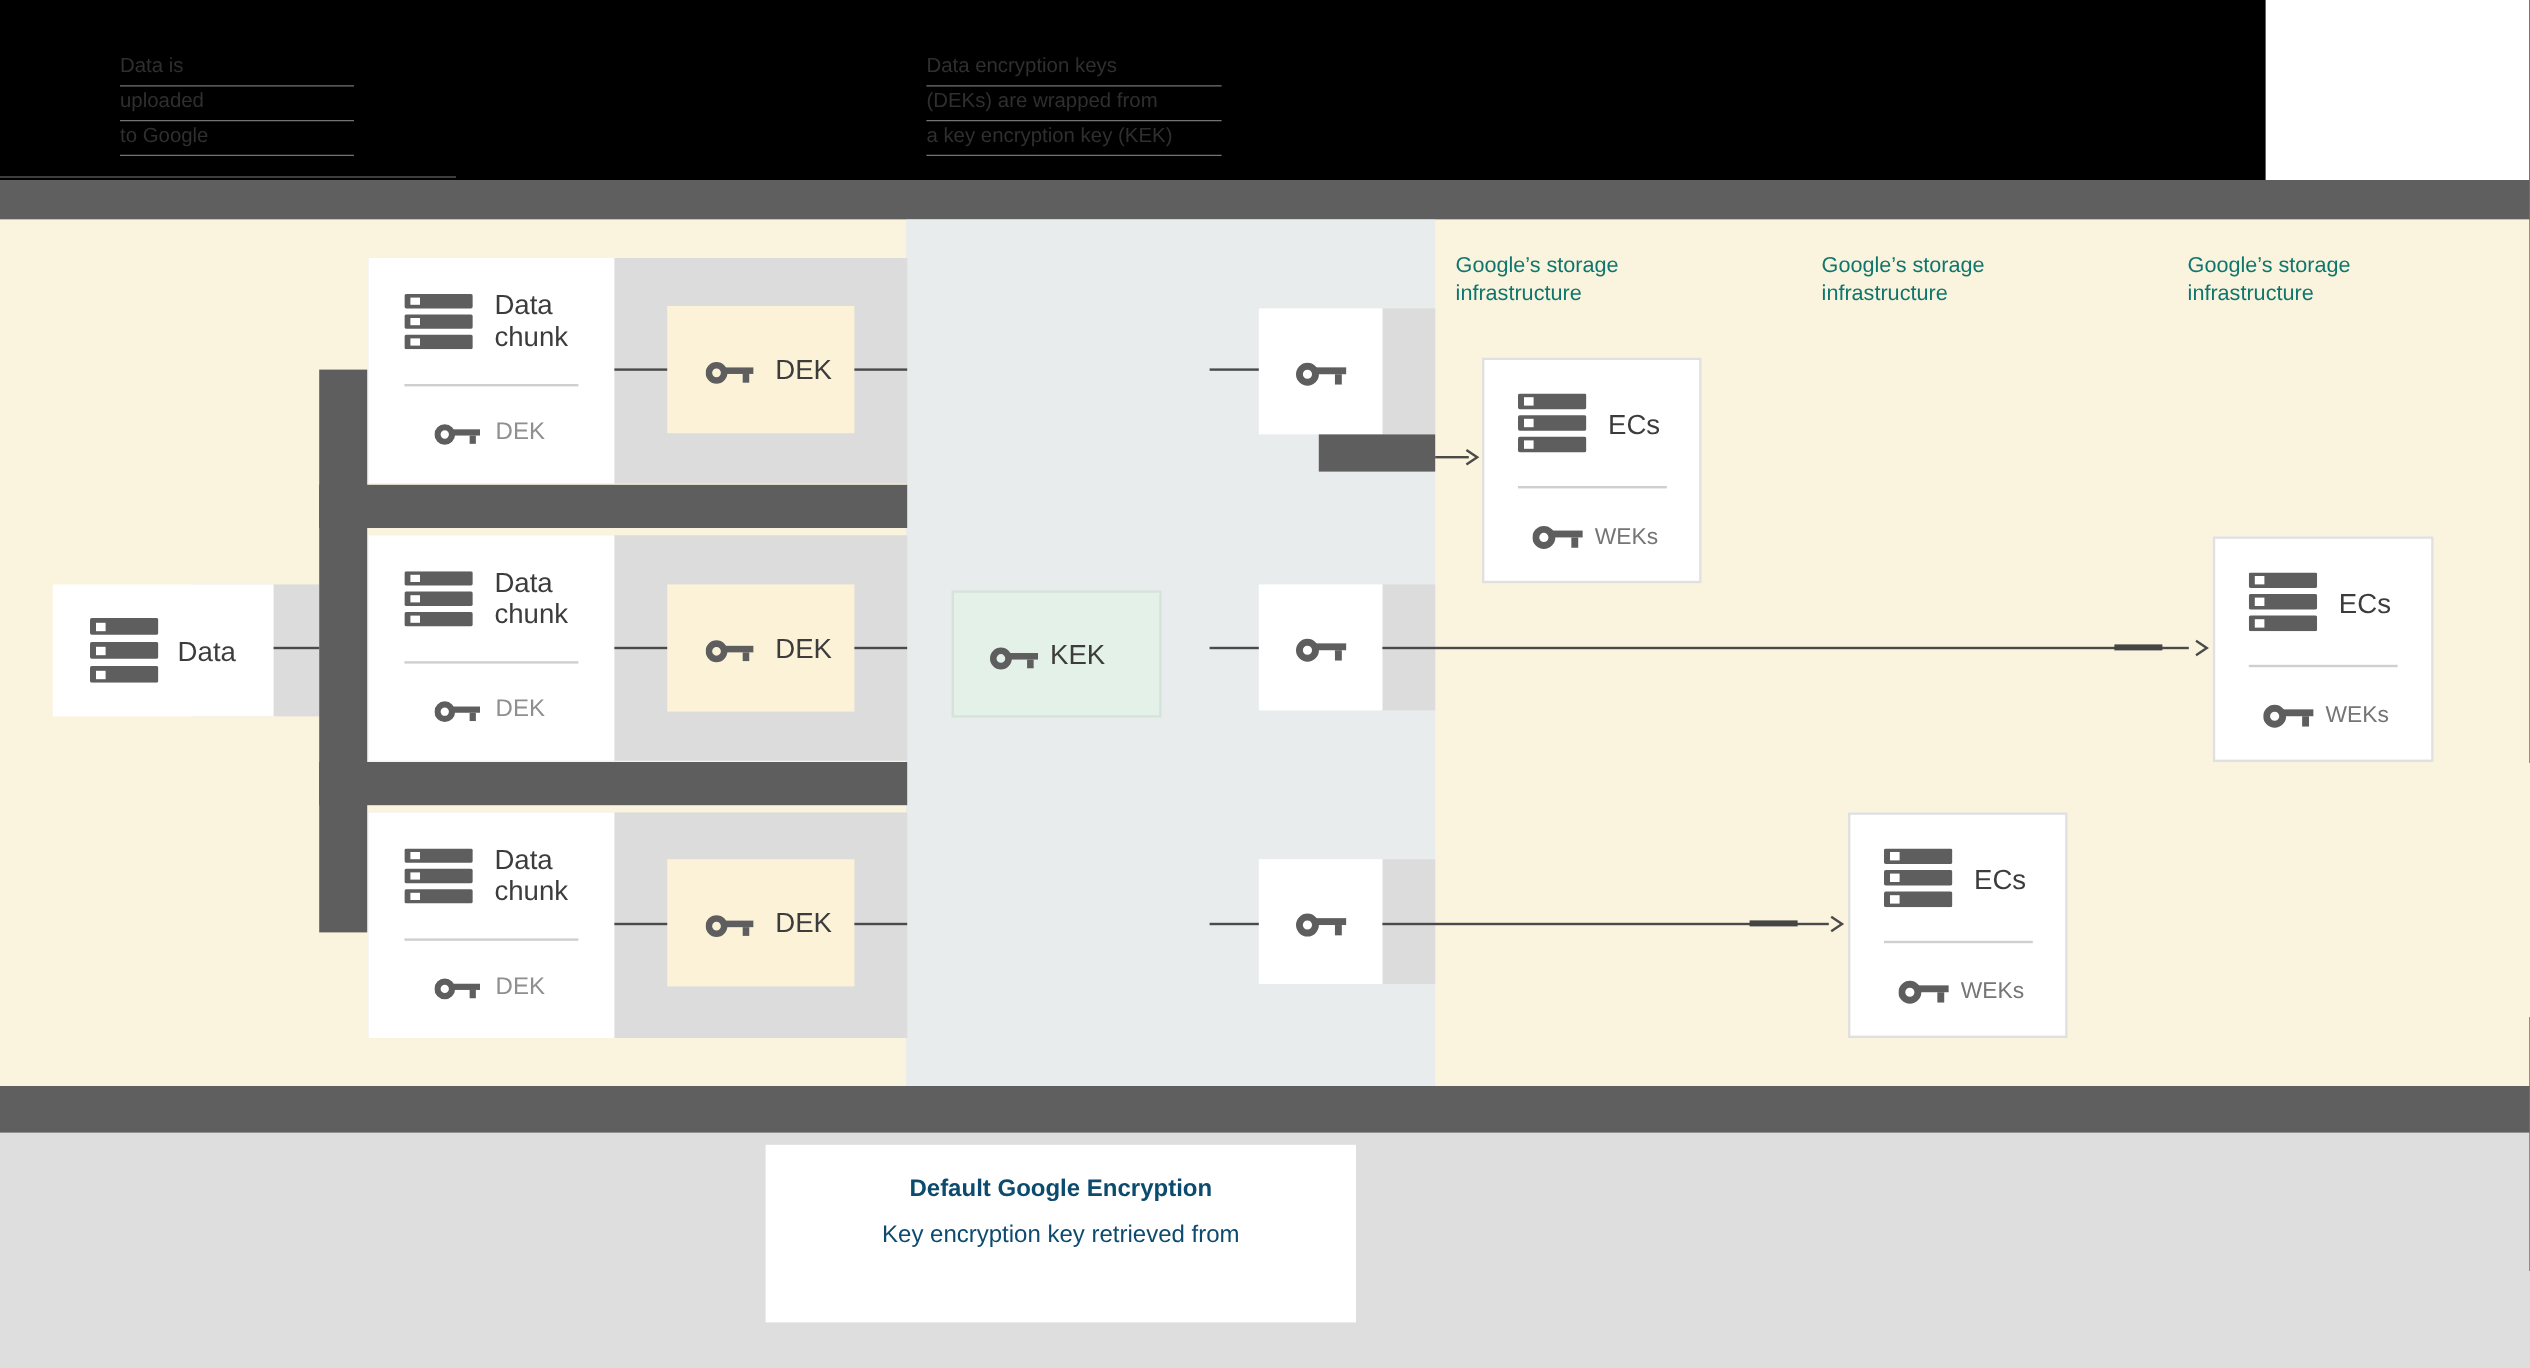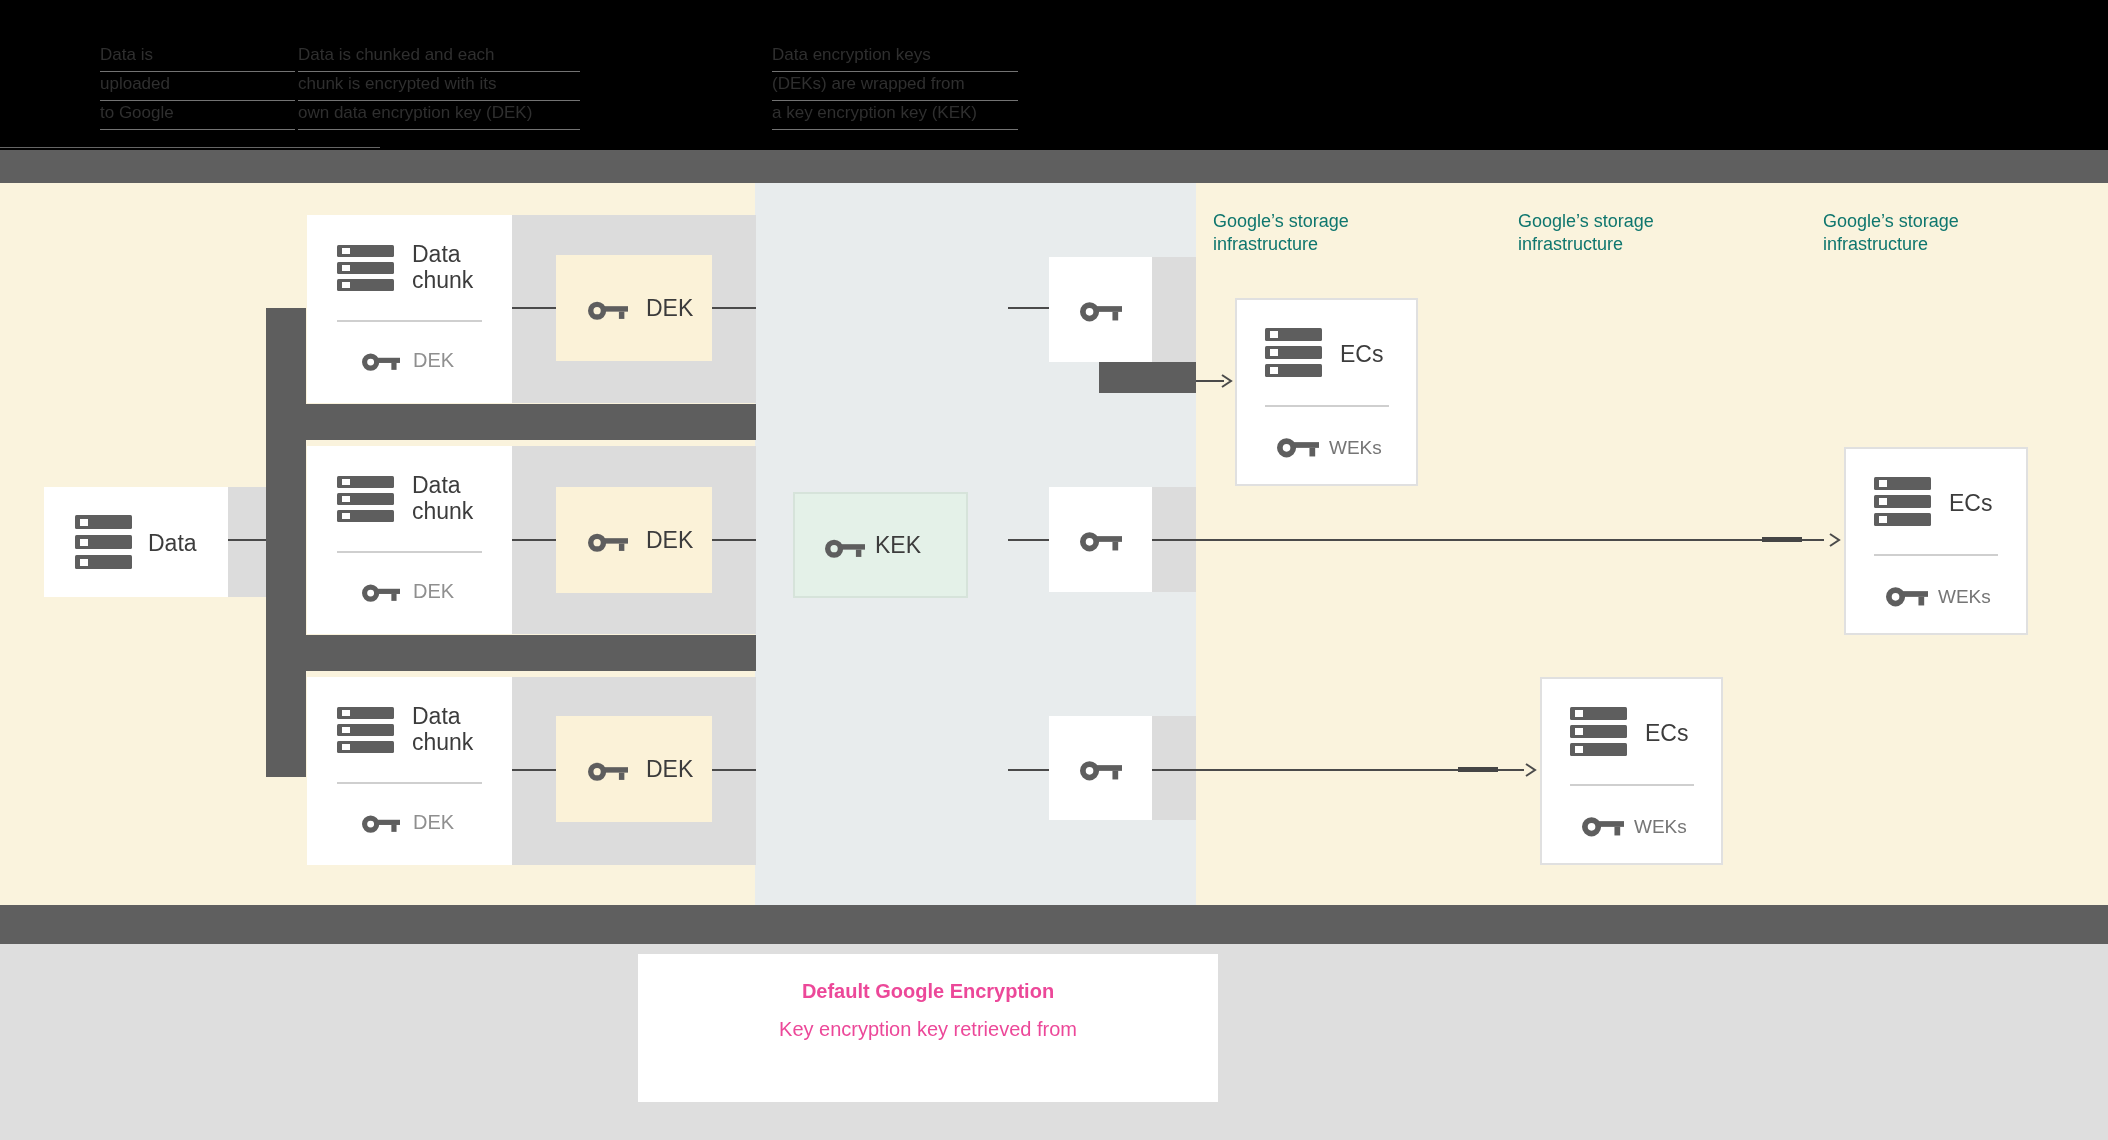--- a/index.html
+++ b/index.html
@@ -1,21 +1,21 @@
 <!DOCTYPE html>
 <html><head>
 <meta charset="utf-8">
 <style>
   html,body{margin:0;padding:0;background:#000;}
   .stage{position:relative;width:2108px;height:1140px;overflow:hidden;
          font-family:"Liberation Sans","DejaVu Sans",sans-serif;background:#fff;}
   .abs{position:absolute;}
 
   
-  .hdr{left:0;top:0;width:2108px;height:150px;background:#000;}
+  .hdr{left:0;top:0;width:1888px;height:150px;background:#000;}
   .hcol{position:absolute;top:46px;}
   .hline{display:block;font-size:17px;line-height:18px;color:#2f2f2f;
          padding-bottom:7px;margin-bottom:3px;
          border-bottom:1px solid rgba(255,255,255,0.45);}
   .hscratch{position:absolute;height:1px;background:rgba(255,255,255,0.4);}
 
   
   .topbar{left:0;top:150px;width:2108px;height:33px;background:#5f5f5f;}
   .diag{left:0;top:183px;width:2108px;height:722px;background:#faf3dd;}
   .blueband{left:755px;top:0;width:441px;height:722px;background:#e8eced;}
@@ -36,40 +36,35 @@
   .storage{font-size:18px;line-height:23px;color:#0f766e;}
   .divline{background:#cfcfcf;height:2px;}
 
   
   .cline{background:#4a4a4a;height:2px;}
   .cthick{background:#454545;height:5px;}
 
   
   .botbar{left:0;top:905px;width:2108px;height:39px;background:#5f5f5f;}
   .botarea{left:0;top:944px;width:2108px;height:196px;background:#dedede;}
-  .caption{position:absolute;left:638px;top:10px;width:580px;height:148px;background:#ffffff;
-           text-align:center;color:#ec4899;}
+  .caption{position:absolute;left:638px;top:10px;width:492px;height:148px;background:#ffffff;
+           text-align:center;color:#0c4a6e;}
   .cap-title{font-size:20px;font-weight:bold;margin-top:26px;}
   .cap-line{font-size:20px;}
 </style>
 </head>
 <body>
 
 <div class="stage">
 
   <div class="abs hdr">
     <div class="hcol" style="left:100px;width:195px">
       <span class="hline">Data is</span>
       <span class="hline">uploaded</span>
       <span class="hline">to Google</span>
-    </div>
-    <div class="hcol" style="left:298px;width:282px">
-      <span class="hline">Data is chunked and each</span>
-      <span class="hline">chunk is encrypted with its</span>
-      <span class="hline">own data encryption key (DEK)</span>
     </div>
     <div class="hcol" style="left:772px;width:246px">
       <span class="hline">Data encryption keys</span>
       <span class="hline">(DEKs) are wrapped from</span>
       <span class="hline">a key encryption key (KEK)</span>
     </div>
     <div class="hscratch" style="left:0;top:147px;width:380px"></div>
   </div>
 
   <div class="abs topbar"></div>

